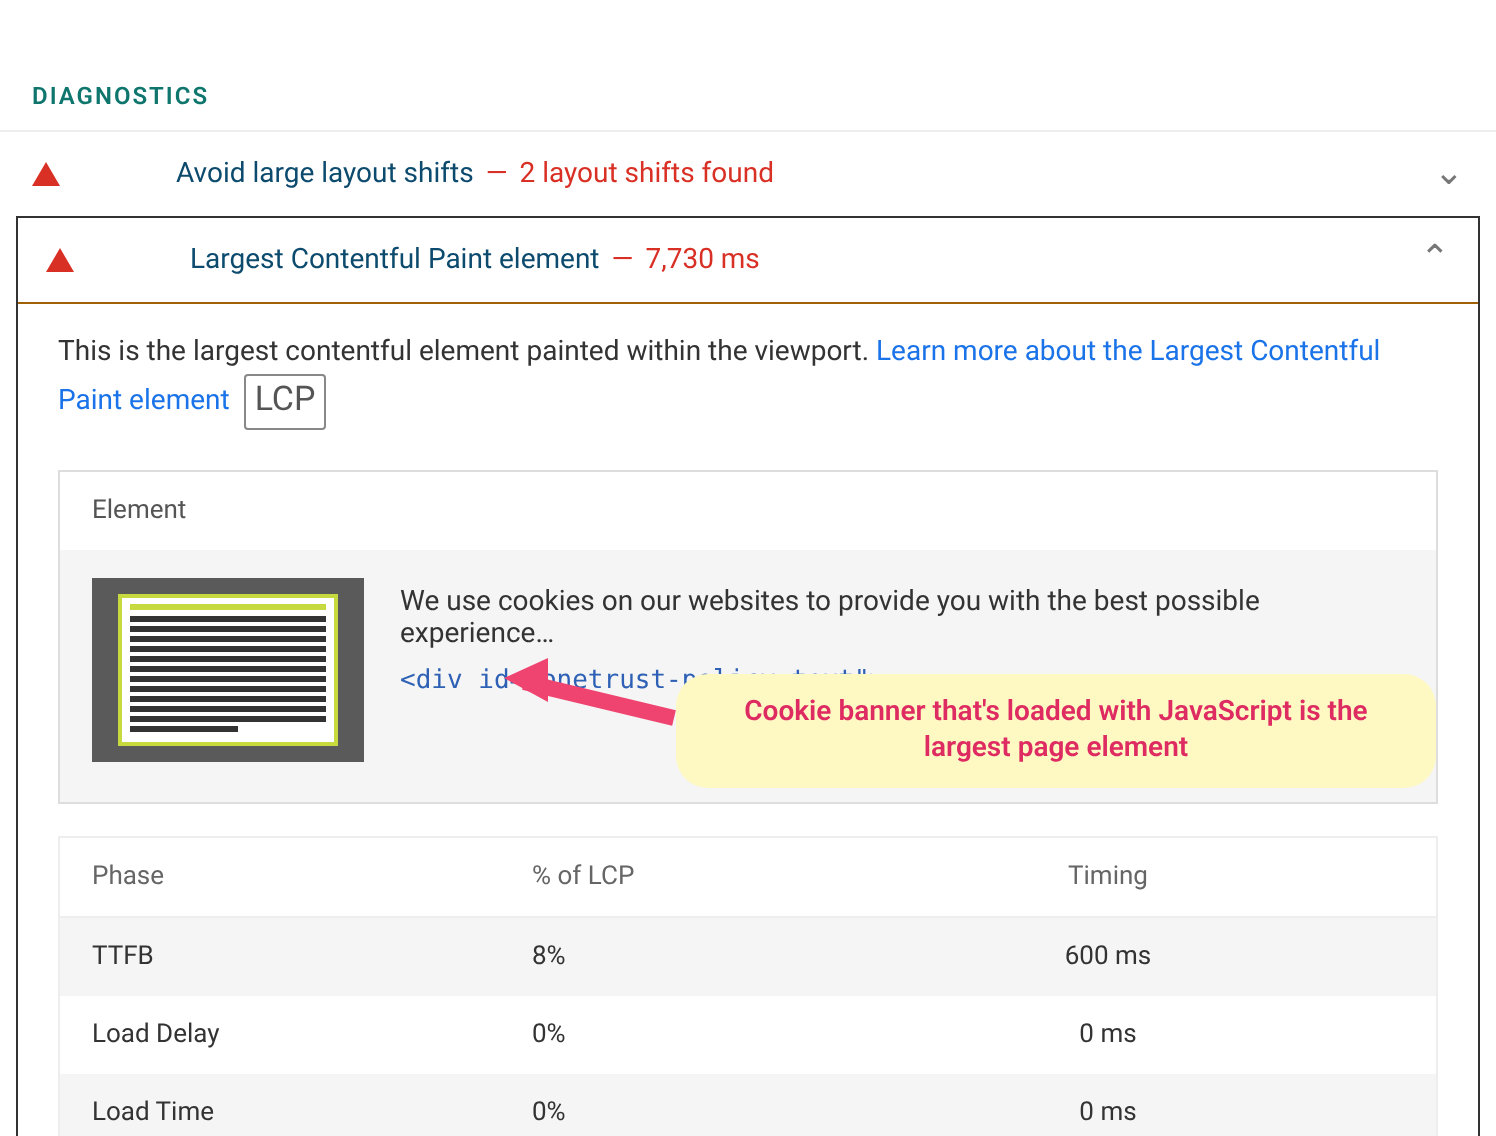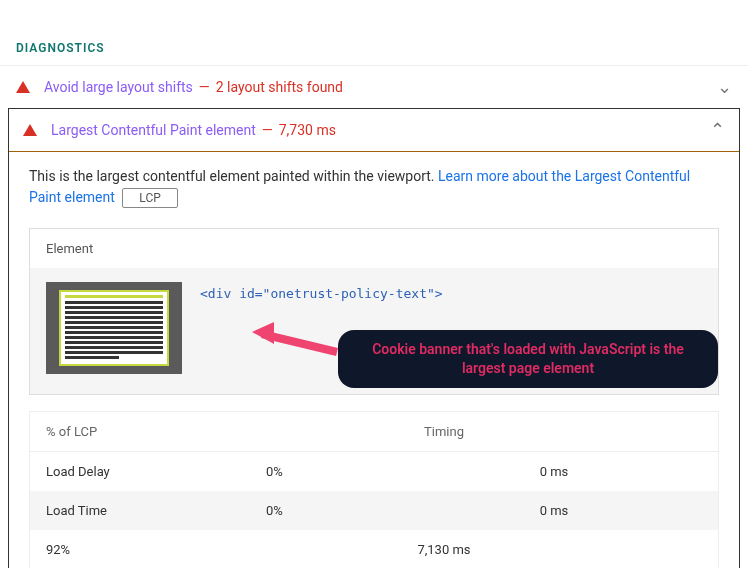--- a/index.html
+++ b/index.html
@@ -26,21 +26,21 @@
       color: #333;
     }
     .top-divider { border-top: 1px solid #eee; }
     .triangle-icon {
       width: 0; height: 0;
       border-left: 7px solid transparent;
       border-right: 7px solid transparent;
       border-bottom: 12px solid #d93025;
       margin-right: 14px;
     }
-    .audit-title { color: #8b5cf6; }
+    .audit-title { color: #0c4a6e; margin-left: 44px; }
     .dash { color: #d93025; margin: 0 6px; }
     .audit-metric { color: #d93025; }
     .chevron {
       margin-left: auto;
       color: #777;
       font-size: 18px;
       line-height: 1;
     }
     .panel {
       border: 1px solid #333;
@@ -56,22 +56,22 @@
       padding: 14px 20px 4px 20px;
       font-size: 14px;
       color: #333;
       line-height: 1.5;
     }
     .link { color: #1a73e8; }
     .badge {
       display: inline-block;
       border: 1px solid #888;
       border-radius: 2px;
-      padding: 0 16px;
-      font-size: 12px;
+      padding: 0 4px;
+      font-size: 17px;
       color: #555;
       margin-left: 4px;
       vertical-align: middle;
     }
     .element-box {
       margin: 16px 20px;
       border: 1px solid #ddd;
     }
     .element-header {
       padding: 12px 16px;
@@ -113,21 +113,21 @@
     }
     .annotation {
       position: absolute;
       left: 308px;
       top: 62px;
       display: flex;
       align-items: center;
     }
     .arrow-svg { position: absolute; left: -86px; top: -8px; }
     .callout {
-      background: #0f172a;
+      background: #fef9c3;
       color: #de2b62;
       font-weight: 600;
       font-size: 14px;
       border-radius: 16px;
       padding: 10px 18px;
       max-width: 395px;
       text-align: center;
       line-height: 1.35;
     }
     .phase-table {
@@ -188,37 +188,44 @@
             <div class="thumb-text-line"></div>
           <div class="thumb-text-line"></div>
             <div class="thumb-text-line"></div>
           <div class="thumb-text-line"></div>
             <div class="thumb-text-line"></div>
           <div class="thumb-text-line"></div>
             <div class="thumb-text-line" style="width:55%;"></div>
         </div>
       </div>
       <div class="element-right">
+        <div class="cookie-text">We use cookies on our websites to provide you with the best possible experience…</div>
         <div class="code-snippet">&lt;div id="onetrust-policy-text"&gt;</div>
       </div>
 
       <div class="annotation">
         <svg class="arrow-svg" width="90" height="46">
           <path d="M 85 30 L 10 12" stroke="#ef4370" stroke-width="8" fill="none"></path>
           <polygon points="0,10 22,0 22,22" fill="#ef4370"></polygon>
         </svg>
         <div class="callout">Cookie banner that's loaded with JavaScript is the largest page element</div>
       </div>
     </div>
   </div>
 
   <div class="phase-table">
     <div class="phase-header">
+      <div class="col-phase">Phase</div>
       <div class="col-pct">% of LCP</div>
       <div class="col-timing">Timing</div>
+    </div>
+    <div class="phase-row alt">
+      <div class="col-phase">TTFB</div>
+      <div class="col-pct">8%</div>
+      <div class="col-timing">600 ms</div>
     </div>
     <div class="phase-row">
       <div class="col-phase">Load Delay</div>
       <div class="col-pct">0%</div>
       <div class="col-timing">0 ms</div>
     </div>
     <div class="phase-row alt">
       <div class="col-phase">Load Time</div>
       <div class="col-pct">0%</div>
       <div class="col-timing">0 ms</div>

